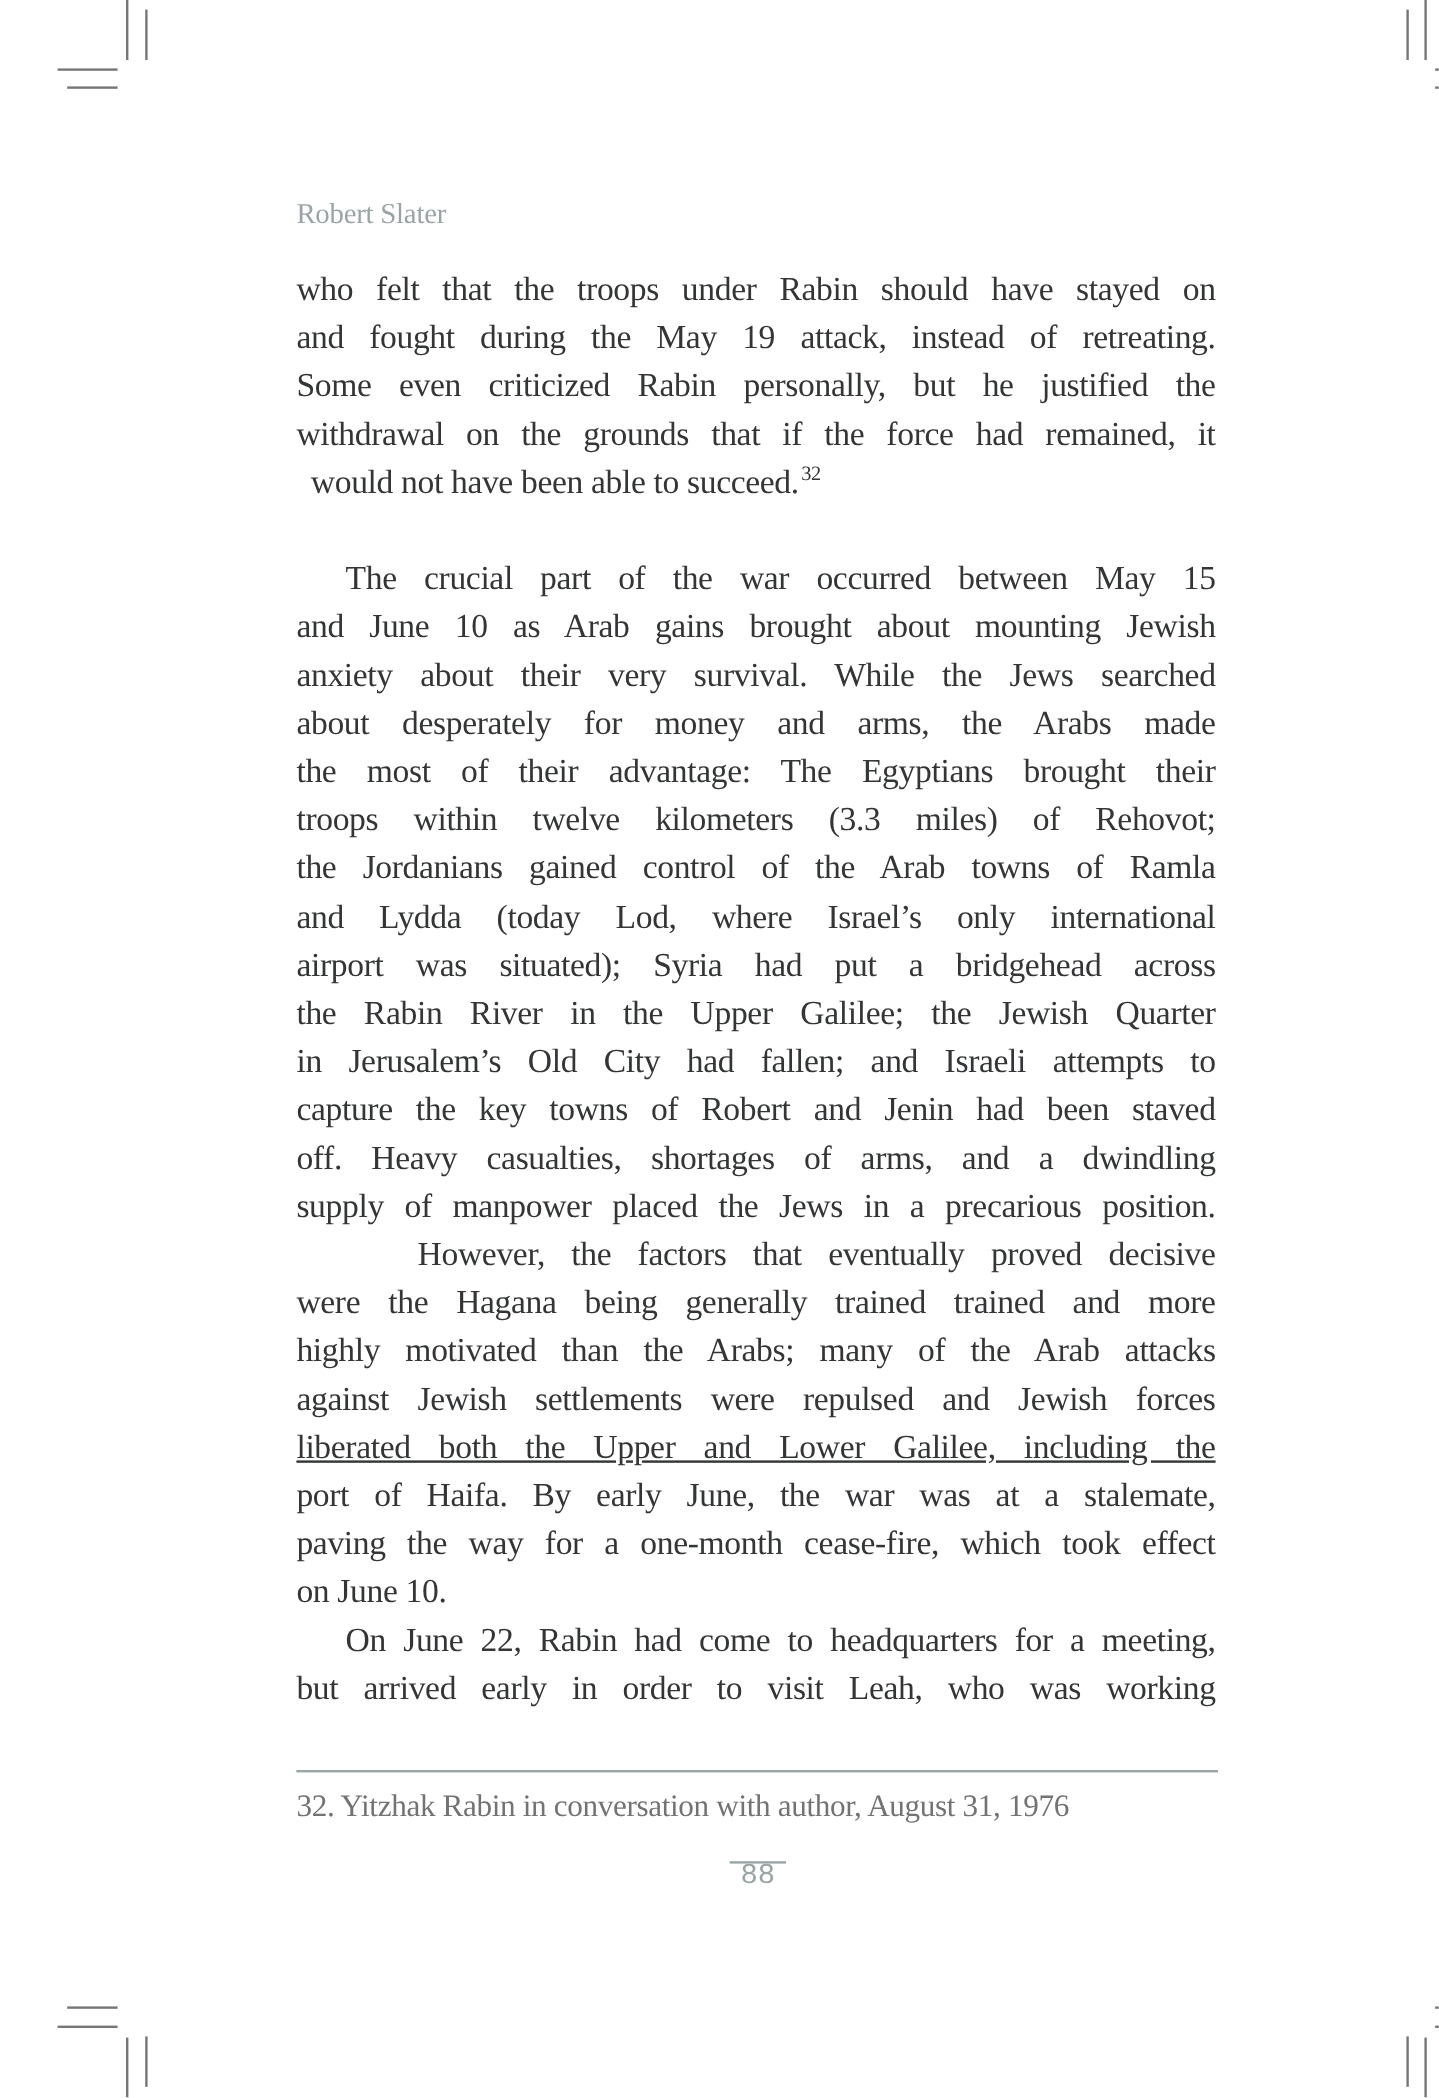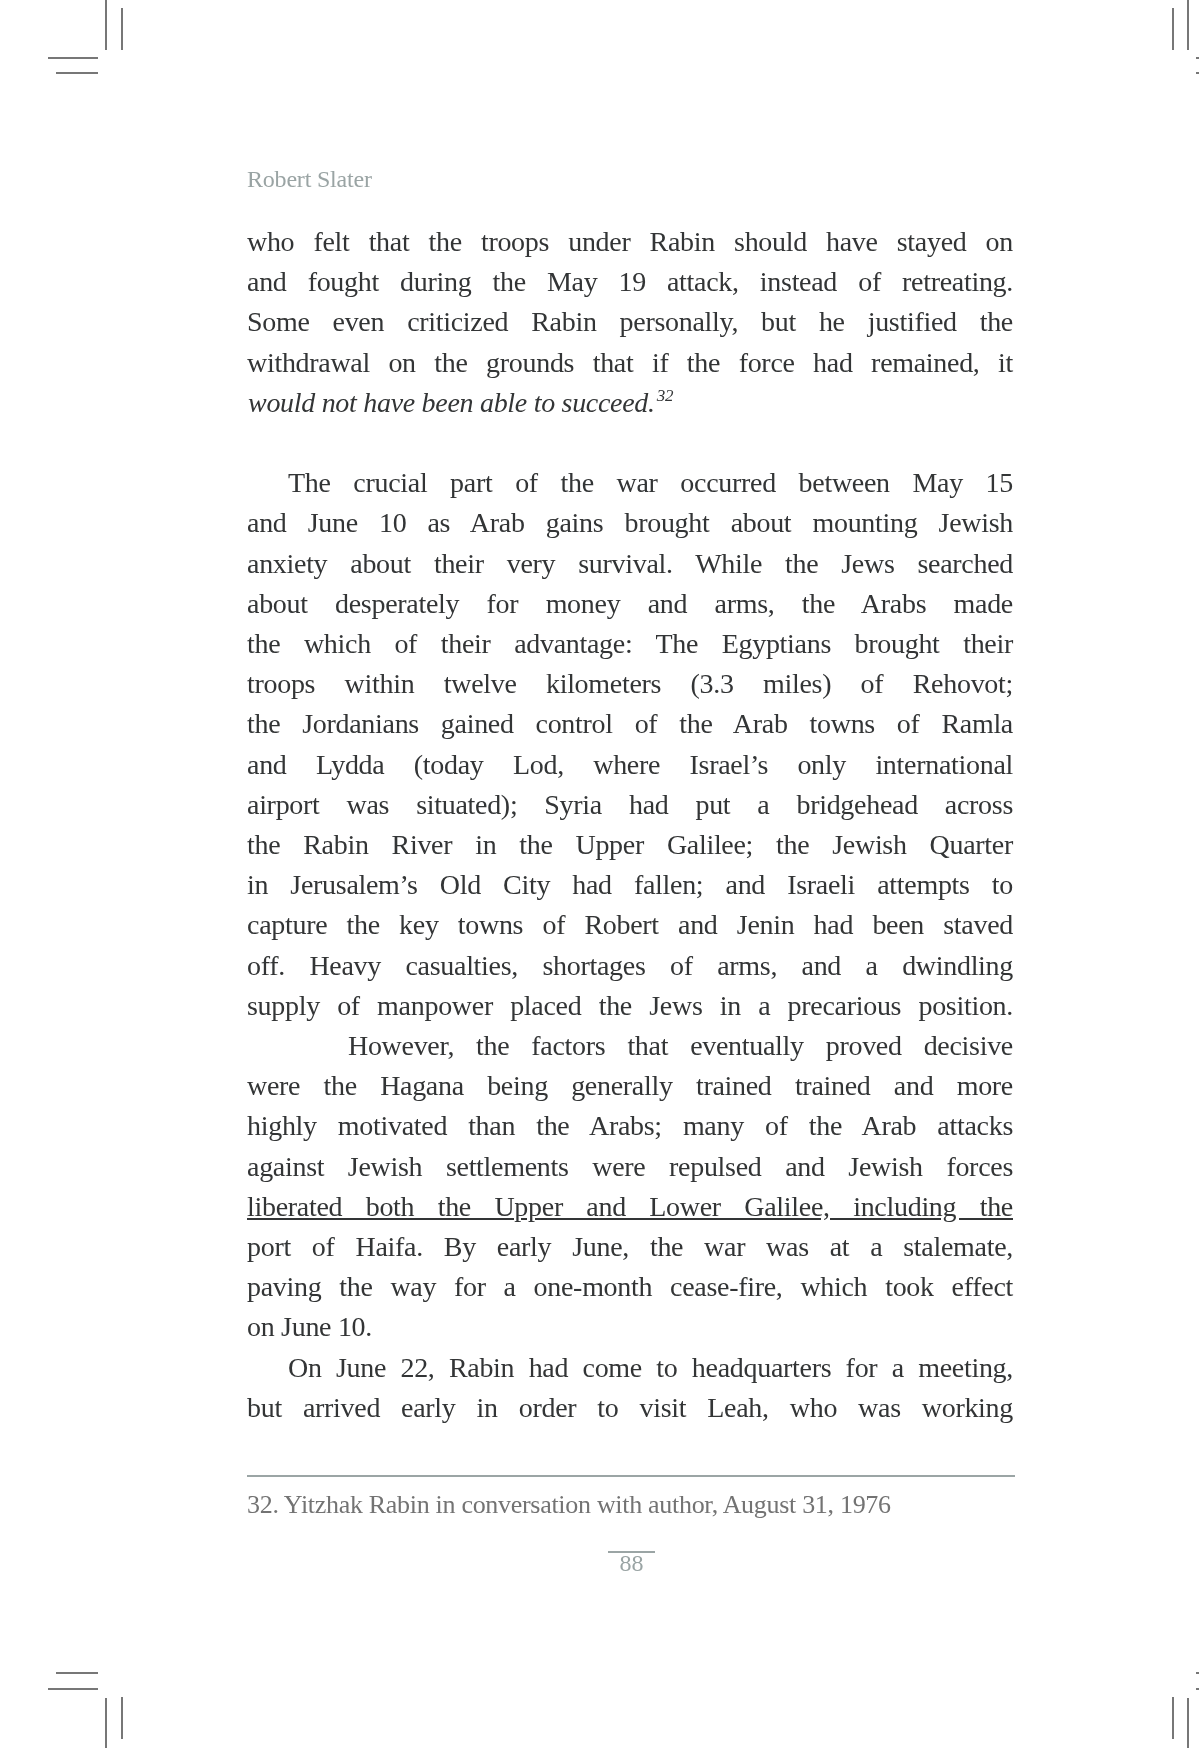--- a/index.html
+++ b/index.html
@@ -29,21 +29,21 @@
     position: absolute; left: 199px; top: 1475px; width: 768px; height: 2px; background: #9ba5a5;
   }
   .footnote {
     position: absolute; left: 199px; top: 1490px;
     font-family: "Liberation Serif", "DejaVu Serif", serif;
     font-size: 26px; color: #737373; white-space: nowrap; letter-spacing: -0.3px;
   }
   .folio-rule { position: absolute; left: 560px; top: 1551px; width: 47px; height: 2px; background: #9ba5a5; }
   .folio {
     position: absolute; left: 560px; top: 1550px; width: 47px; text-align: center;
-    font-family: Liberation Serif, serif;
+    font-family: Liberation Mono, monospace;
     font-size: 24px; color: #9aa4a4;
   }
 </style>
 </head>
 <body>
 
 <div class="page">
 
   <div class="crop v" style="left:57px;top:0;height:50px;"></div>
   <div class="crop v" style="left:73px;top:8px;height:42px;"></div>
@@ -65,27 +65,27 @@
   <div class="crop v" style="left:1124px;top:1697px;height:42px;"></div>
   <div class="crop v" style="left:1139px;top:1698px;height:50px;"></div>
 
   <div class="running-head">Robert Slater</div>
 
   <div class="body-text" id="body-text">
       <div class="line" style="top: 0px; left: 0px; width: 766px;"><span>who felt that the troops under Rabin should have stayed on</span></div>
       <div class="line" style="top: 40.2px; left: 0px; width: 766px;"><span>and fought during the May 19 attack, instead of retreating.</span></div>
       <div class="line" style="top: 80.4px; left: 0px; width: 766px;"><span>Some even criticized Rabin personally, but he justified the</span></div>
       <div class="line" style="top: 120.6px; left: 0px; width: 766px;"><span>withdrawal on the grounds that if the force had remained, it</span></div>
-      <div class="line last" style="top: 160.8px; left: 1px; width: 766px; font-style: italic;"><span>would not have been able to succeed.</span><sup>32</sup></div>
+      <div class="line last" style="top: 160.8px; left: 12px; width: 766px;"><span>would not have been able to succeed.</span><sup>32</sup></div>
       <div class="line last" style="top: 201px; left: 0px; width: 766px;"><span></span></div>
       <div class="line" style="top: 241.2px; left: 41px; width: 725px;"><span>The crucial part of the war occurred between May 15</span></div>
       <div class="line" style="top: 281.4px; left: 0px; width: 766px;"><span>and June 10 as Arab gains brought about mounting Jewish</span></div>
       <div class="line" style="top: 321.6px; left: 0px; width: 766px;"><span>anxiety about their very survival. While the Jews searched</span></div>
       <div class="line" style="top: 361.8px; left: 0px; width: 766px;"><span>about desperately for money and arms, the Arabs made</span></div>
-      <div class="line" style="top: 402px; left: 0px; width: 766px;"><span>the which of their advantage: The Egyptians brought their</span></div>
+      <div class="line" style="top: 402px; left: 0px; width: 766px;"><span>the most of their advantage: The Egyptians brought their</span></div>
       <div class="line" style="top: 442.2px; left: 0px; width: 766px;"><span>troops within twelve kilometers (3.3 miles) of Rehovot;</span></div>
       <div class="line" style="top: 482.4px; left: 0px; width: 766px;"><span>the Jordanians gained control of the Arab towns of Ramla</span></div>
       <div class="line" style="top: 522.6px; left: 0px; width: 766px;"><span>and Lydda (today Lod, where Israel’s only international</span></div>
       <div class="line" style="top: 562.8px; left: 0px; width: 766px;"><span>airport was situated); Syria had put a bridgehead across</span></div>
       <div class="line" style="top: 603px; left: 0px; width: 766px;"><span>the Rabin River in the Upper Galilee; the Jewish Quarter</span></div>
       <div class="line" style="top: 643.2px; left: 0px; width: 766px;"><span>in Jerusalem’s Old City had fallen; and Israeli attempts to</span></div>
       <div class="line" style="top: 683.4px; left: 0px; width: 766px;"><span>capture the key towns of Robert and Jenin had been staved</span></div>
       <div class="line" style="top: 723.6px; left: 0px; width: 766px;"><span>off. Heavy casualties, shortages of arms, and a dwindling</span></div>
       <div class="line" style="top: 763.8px; left: 0px; width: 766px;"><span>supply of manpower placed the Jews in a precarious position.</span></div>
       <div class="line" style="top: 804px; left: 101px; width: 665px;"><span>However, the factors that eventually proved decisive</span></div>

